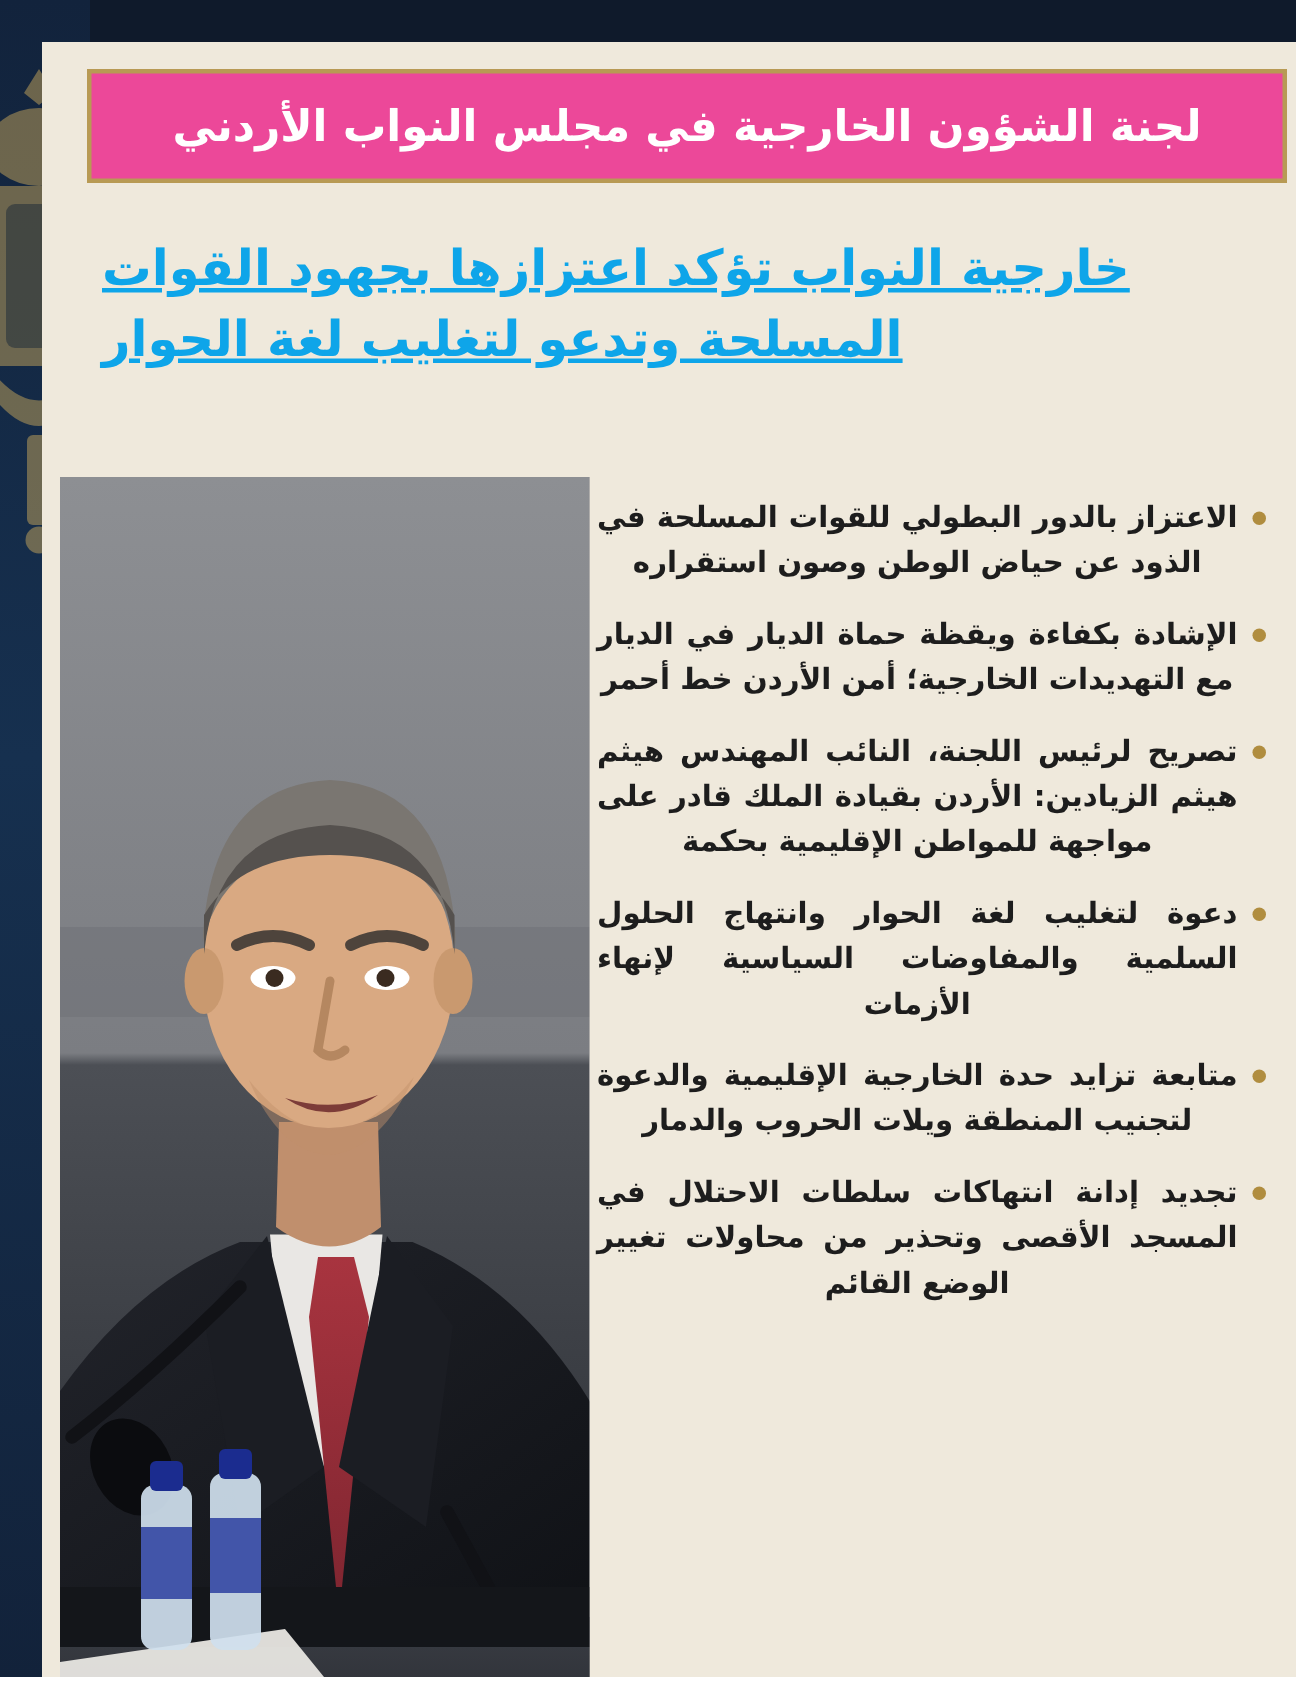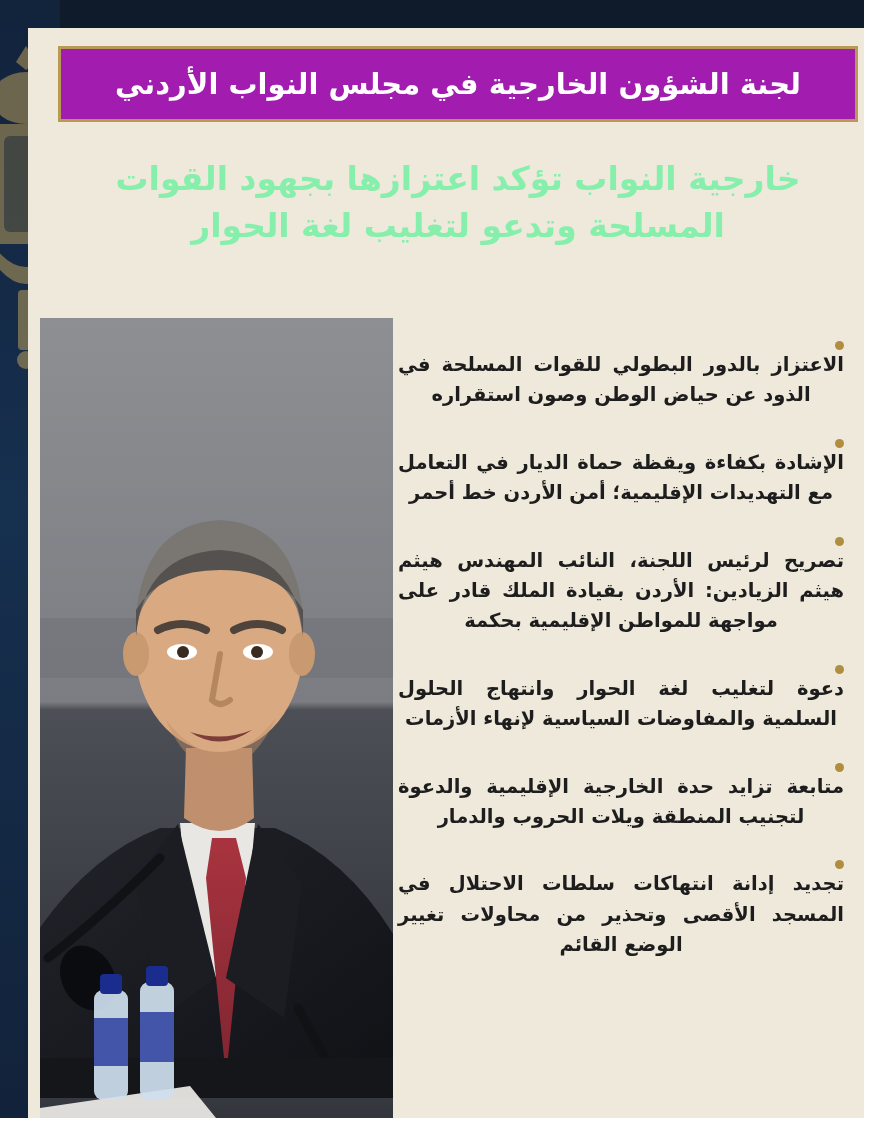--- a/index.html
+++ b/index.html
@@ -57,48 +57,49 @@
     background: #efe9dc;
   }
 
   
   .header-bar {
     position: absolute;
     top: 46px;
     left: 58px;
     width: 800px;
     height: 76px;
-    background: #a21caf;
+    background: #ec4899;
     border: 3px solid #b89a54;
     box-sizing: border-box;
     display: flex;
     align-items: center;
     justify-content: center;
   }
   .header-bar .title {
     color: #ffffff;
     font-size: 29px;
     font-weight: bold;
     letter-spacing: 0;
     white-space: nowrap;
   }
 
   
   .headline {
     position: absolute;
     top: 150px;
     left: 58px;
     width: 800px;
-    text-align: center;
-    color: #86efac;
+    text-align: left;
+    color: #0ea5e9;
     font-size: 33px;
     font-weight: bold;
     line-height: 1.42;
     padding: 6px 10px 14px 10px;
     box-sizing: border-box;
+    text-decoration: underline;
   }
 
   
   .photo-frame {
     position: absolute;
     left: 40px;
     top: 318px;
     width: 353px;
     height: 800px;
     overflow: hidden;
@@ -110,21 +111,21 @@
   .bullets {
     position: absolute;
     top: 330px;
     right: 32px;
     width: 450px;
     box-sizing: border-box;
     padding-left: 4px;
   }
   .bullet-row {
     display: flex;
-    flex-direction: column;
+    flex-direction: row;
     align-items: flex-start;
     margin-bottom: 17px;
   }
   .bullet-dot {
     flex: 0 0 auto;
     width: 9px;
     height: 9px;
     border-radius: 50%;
     background: #b08d3f;
     margin-top: 11px;
@@ -263,21 +264,21 @@
     </svg>
   </div>
 
   <div class="bullets">
     <div class="bullet-row">
       <span class="bullet-dot"></span>
       <span class="bullet-text">الاعتزاز بالدور البطولي للقوات المسلحة في الذود عن حياض الوطن وصون استقراره</span>
     </div>
     <div class="bullet-row">
       <span class="bullet-dot"></span>
-      <span class="bullet-text">الإشادة بكفاءة ويقظة حماة الديار في التعامل مع التهديدات الإقليمية؛ أمن الأردن خط أحمر</span>
+      <span class="bullet-text">الإشادة بكفاءة ويقظة حماة الديار في الديار مع التهديدات الخارجية؛ أمن الأردن خط أحمر</span>
     </div>
     <div class="bullet-row">
       <span class="bullet-dot"></span>
       <span class="bullet-text">تصريح لرئيس اللجنة، النائب المهندس هيثم هيثم الزيادين: الأردن بقيادة الملك قادر على مواجهة للمواطن الإقليمية بحكمة</span>
     </div>
     <div class="bullet-row">
       <span class="bullet-dot"></span>
       <span class="bullet-text">دعوة لتغليب لغة الحوار وانتهاج الحلول السلمية والمفاوضات السياسية لإنهاء الأزمات</span>
     </div>
     <div class="bullet-row">

